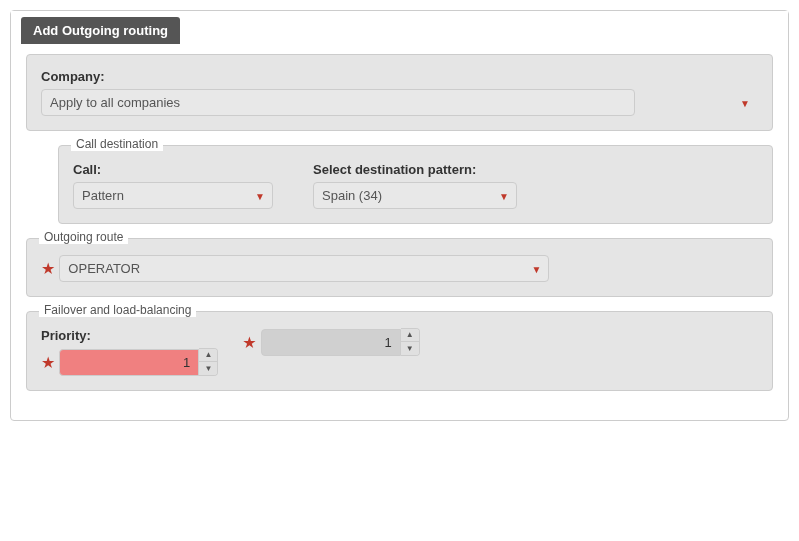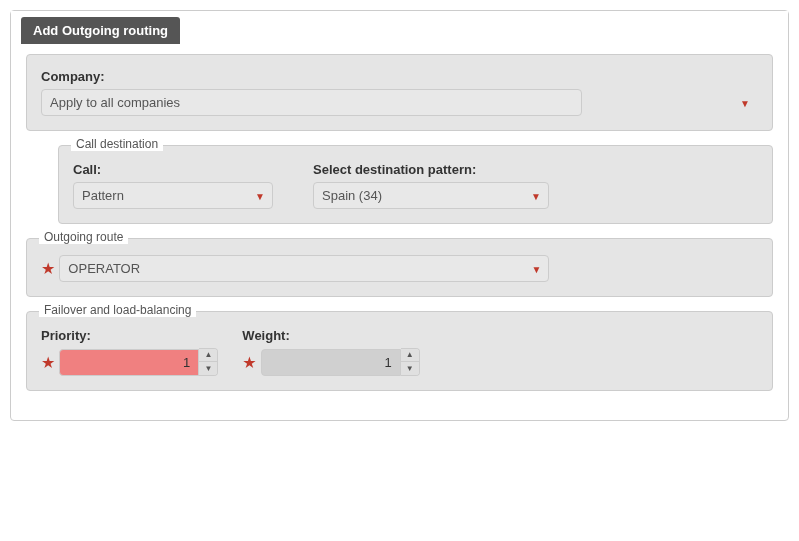--- a/index.html
+++ b/index.html
@@ -85,27 +85,27 @@
       background: #e8e8e8;
       border: 1px solid #ccc;
       border-radius: 4px;
       padding: 5px 28px 5px 8px;
       font-size: 13px;
       color: #555;
       cursor: pointer;
       outline: none;
     }
     .styled-select.full-width {
-      width: 541px;
+      width: 594px;
     }
     .styled-select.medium {
       width: 200px;
     }
     .styled-select.destination {
-      width: 236px;
+      width: 204px;
     }
     .dropdown-arrow {
       position: absolute;
       right: 8px;
       top: 50%;
       transform: translateY(-50%);
       pointer-events: none;
       color: #c0392b;
       font-size: 10px;
     }
@@ -266,21 +266,20 @@
             <div class="spinner-wrapper">
               <input type="text" class="spinner-input" value="1" style="">
               <div class="spinner-buttons">
                 <button class="spinner-btn">▲</button>
                 <button class="spinner-btn">▼</button>
               </div>
             </div>
           </div>
         </div>
         <div class="field-group">
-          <label class="field-label">Weight:</label>
           <div style="display:flex; align-items:center;">
             <span class="required-star">★</span>
             <div class="spinner-wrapper">
               <input type="text" class="spinner-input gray-bg" value="1" style="">
               <div class="spinner-buttons">
                 <button class="spinner-btn">▲</button>
                 <button class="spinner-btn">▼</button>
               </div>
             </div>
           </div>

